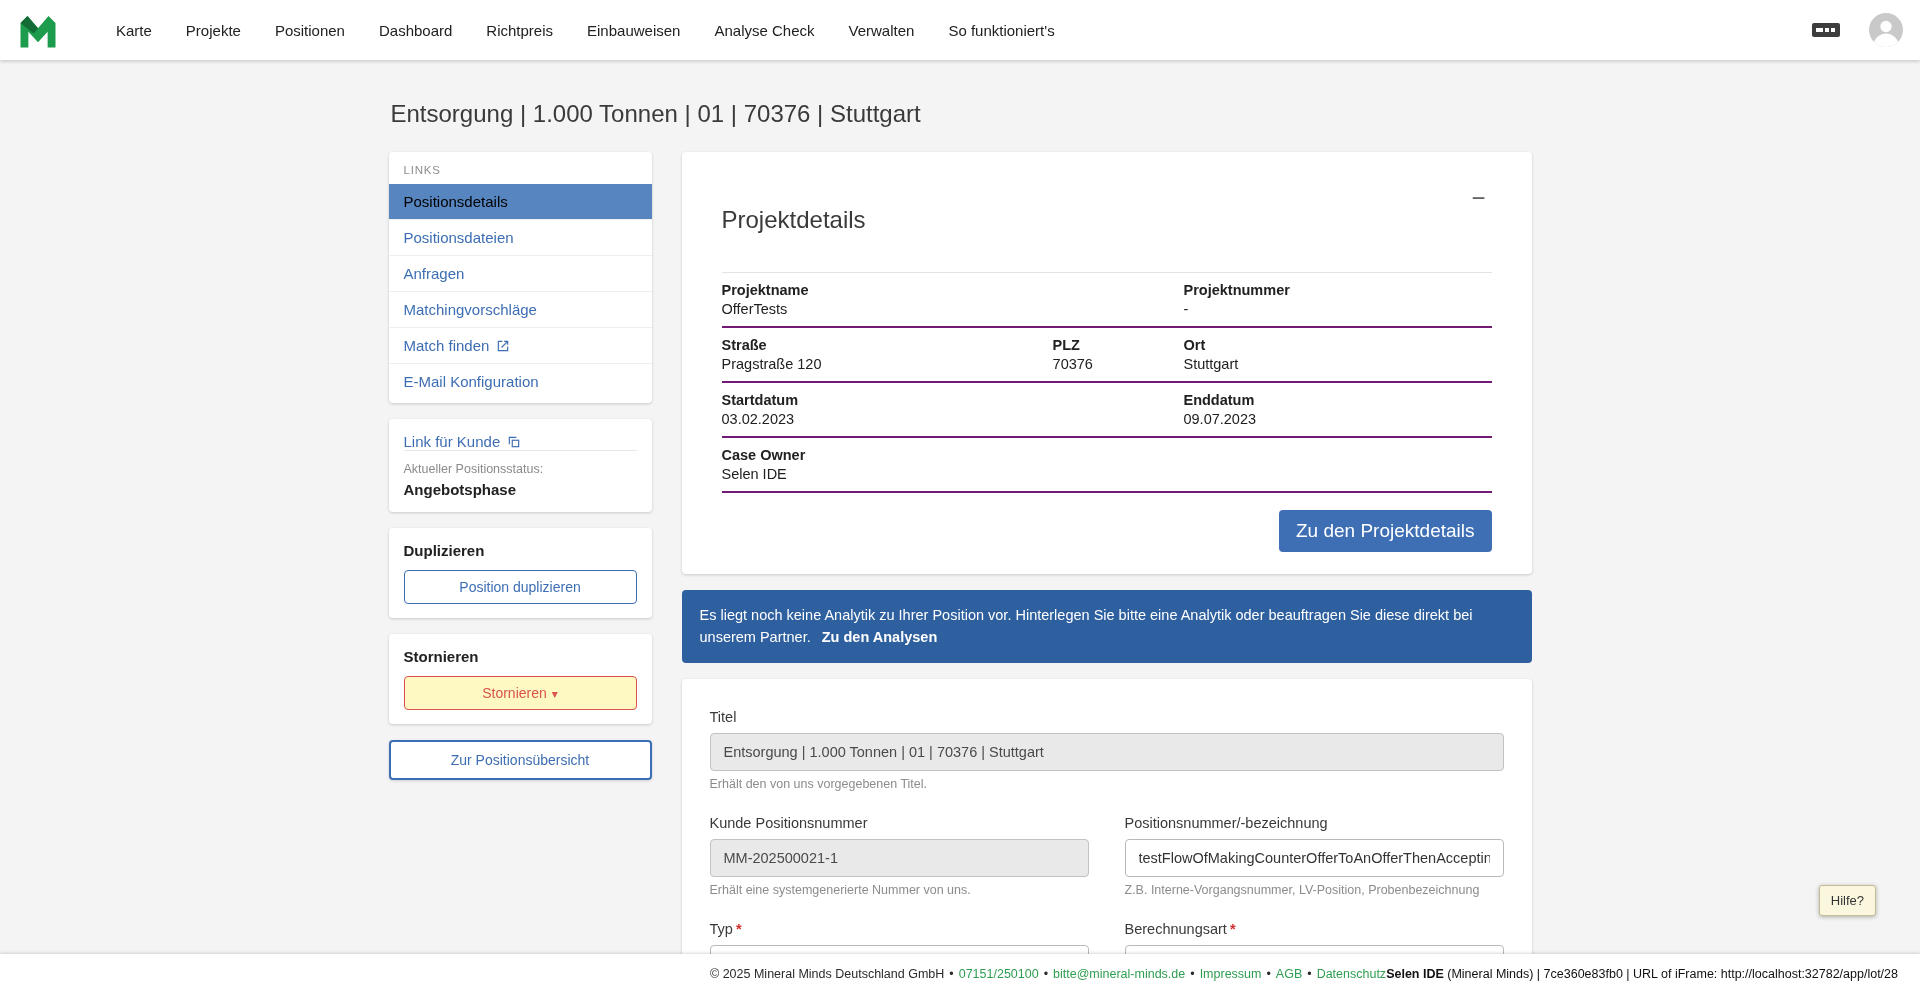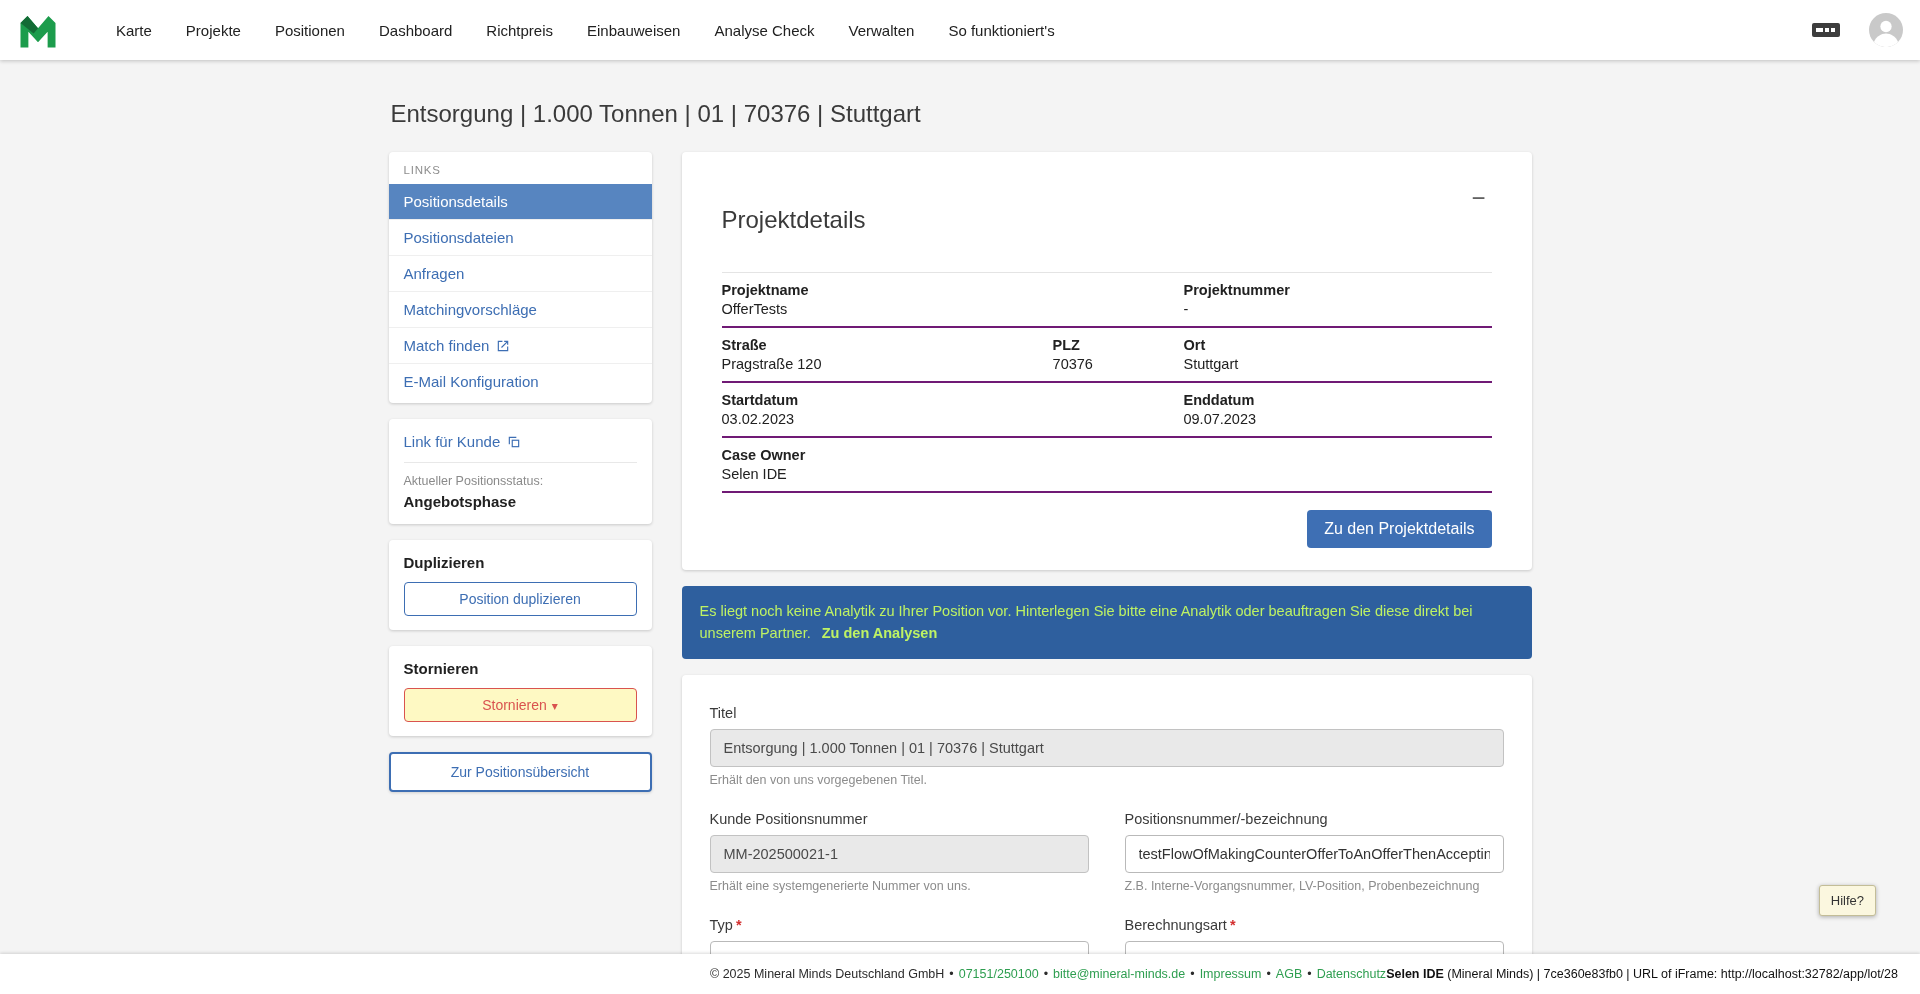--- a/index.html
+++ b/index.html
@@ -35,25 +35,25 @@
 
   
   .sidebar { width: 263px; flex: none; display: flex; flex-direction: column; gap: 16px; }
   .links-card { padding-bottom: 4px; overflow: hidden; }
   .links-header { padding: 12px 15px 8px; font-size: 11.5px; color: #8e8e8e; letter-spacing: .8px; }
   .side-item {
     padding: 9px 15px; font-size: 15px; font-weight: 500; color: #3d6eb3; cursor: pointer;
     display: flex; align-items: center; gap: 7px;
   }
   .side-item + .side-item { border-top: 1px solid #efefef; }
-  .side-item.active { background: #5785c0; color: #ffffff; }
+  .side-item.active { background: #5785c0; color: #000000; }
   .pad-card { padding: 14px 15px; }
   .customer-link {
     color: #3d6eb3; font-weight: 500; font-size: 15px; display: flex; gap: 7px; align-items: center;
-    padding-bottom: 12px; border-bottom: 1px solid #e8e8e8; margin-bottom: 11px; cursor: pointer;
+    border-bottom: 1px solid #e8e8e8; margin-bottom: 11px; cursor: pointer;
   }
   .status-label { font-size: 12.5px; color: #8a8a8a; margin-bottom: 5px; }
   .status-value { font-size: 15px; font-weight: 700; color: #212121; }
   .side-section-title { font-weight: 700; font-size: 15px; color: #212121; margin-bottom: 11px; }
   .btn { border-radius: 4px; font-size: 14px; font-weight: 500; cursor: pointer; font-family: inherit; }
   .btn-outline-blue {
     display: block; width: 100%; padding: 8px 0; text-align: center;
     border: 1px solid #3d6eb3; color: #3d6eb3; background: #fff;
   }
   .btn-outline-red {
@@ -74,24 +74,24 @@
   .pd-head { display: flex; justify-content: space-between; align-items: flex-start; margin-bottom: 18px; }
   .pd-title { font-size: 24px; font-weight: 400; color: #3a3a3a; }
   .collapse-btn { font-size: 24px; color: #5a5a5a; line-height: 1; background: none; border: none; cursor: pointer; padding: 0 6px; }
   .pd-rows { border-top: 1px solid #e4e4e4; }
   .pd-row { display: grid; grid-template-columns: 43% 17% 40%; padding: 9px 0; border-bottom: 2px solid #701a75; }
   .span2 { grid-column: 1 / 3; }
   .col3 { grid-column: 3; }
   .pd-label { font-weight: 700; font-size: 14.5px; color: #212121; }
   .pd-value { font-size: 14.5px; color: #212121; margin-top: 3px; }
   .pd-footer { display: flex; justify-content: flex-end; padding: 17px 0 8px; }
-  .btn-primary { background: #3e6fb4; color: #fff; border: none; padding: 10px 17px; font-size: 16px; }
+  .btn-primary { background: #3e6fb4; color: #fff; border: none; padding: 10px 17px; font-size: 19px; }
 
   .banner {
-    background: #2e5f9e; color: #bef264; border-radius: 4px; padding: 14px 18px;
+    background: #2e5f9e; color: #ffffff; border-radius: 4px; padding: 14px 18px;
     font-size: 14.5px; line-height: 1.55;
   }
   .banner-link { font-weight: 700; margin-left: 7px; cursor: pointer; white-space: nowrap; }
 
   .form-card { padding: 30px 28px 80px; min-height: 560px; }
   .f-group { }
   .f-label { font-size: 14.5px; color: #3a3a3a; font-weight: 500; margin-bottom: 8px; display: block; }
   .f-input {
     width: 100%; height: 38px; border: 1px solid #b9b9b9; border-radius: 4px;
     padding: 0 13px; font-size: 14.5px; color: #333; background: #fff; font-family: inherit;

